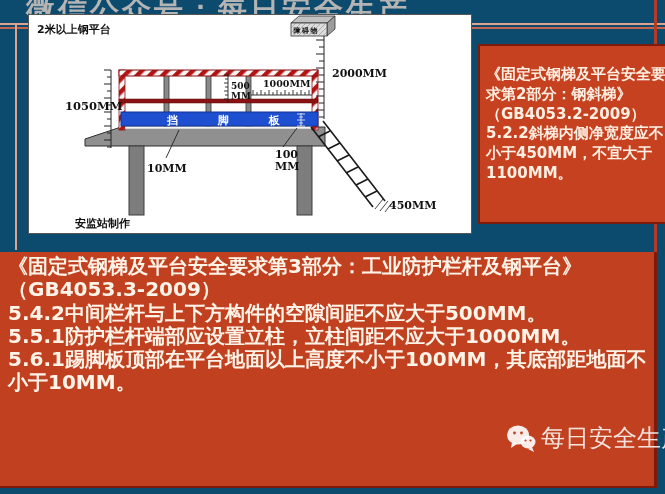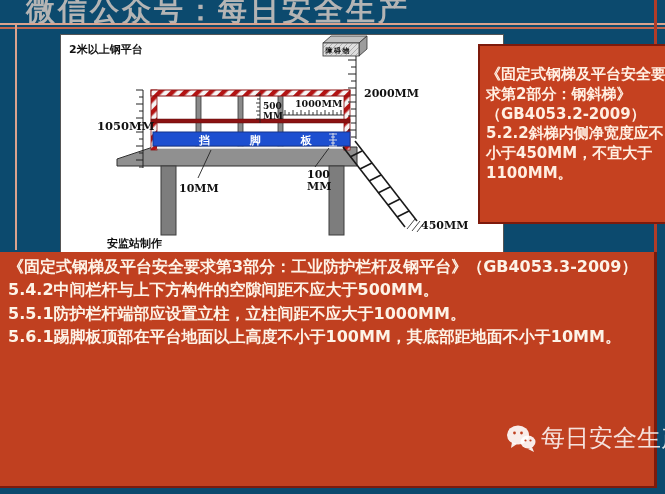--- a/index.html
+++ b/index.html
@@ -11,37 +11,37 @@
   .wm-top{position:absolute;top:-9px;left:26px;font-size:29px;font-weight:bold;
           color:#b4b4b4;letter-spacing:3px;white-space:nowrap;}
 
   
   .top-line{position:absolute;top:23px;left:0;width:665px;height:2px;
             border-top:2px solid #dba38e;border-bottom:2px solid #c3664d;}
   .edge-left{position:absolute;left:15px;top:25px;width:2px;height:225px;background:#dba38e;}
   .edge-right{position:absolute;left:654px;top:0;width:3px;height:252px;background:#b23c28;}
 
   
-  .diagram-box{position:absolute;left:28px;top:34px;width:442px;height:218px;
-               background:#fff;border:1px solid #555;margin-left:32px;}
+  .diagram-box{position:absolute;left:28px;top:14px;width:442px;height:218px;
+               background:#fff;border:1px solid #555;}
   .t-cjk{font-family:"DejaVu Sans","Liberation Sans",sans-serif;font-weight:bold;fill:#111;}
   .t-dim{font-family:"DejaVu Serif","Liberation Serif",serif;font-weight:bold;fill:#111;}
 
   
   .side-box{position:absolute;left:478px;top:44px;width:205px;height:180px;
             background:#c54120;border:2px solid #7d1a0c;box-sizing:border-box;
             padding:19px 6px;color:#ffefe2;font-weight:bold;font-size:15px;line-height:1.32;}
   .side-box div{margin:0;}
 
   
   .bottom-section{position:absolute;left:0;top:252px;width:657px;height:236px;
             background:#c04020;box-sizing:border-box;
             border-right:3px solid #7d1a0c;border-bottom:2px solid #7d1a0c;
             padding:3px 4px 0 8px;color:#fdf3e7;font-weight:bold;
-            font-size:16px;line-height:23.3px;}
+            font-size:20px;line-height:23.3px;}
   .bottom-section .req{margin:0;}
 
   
   .wm-bottom{position:absolute;left:505px;top:422px;display:flex;align-items:center;
              gap:4px;color:rgba(255,255,255,0.85);font-size:24px;white-space:nowrap;}
 </style>
 </head>
 <body>
 
 <div class="slide">

